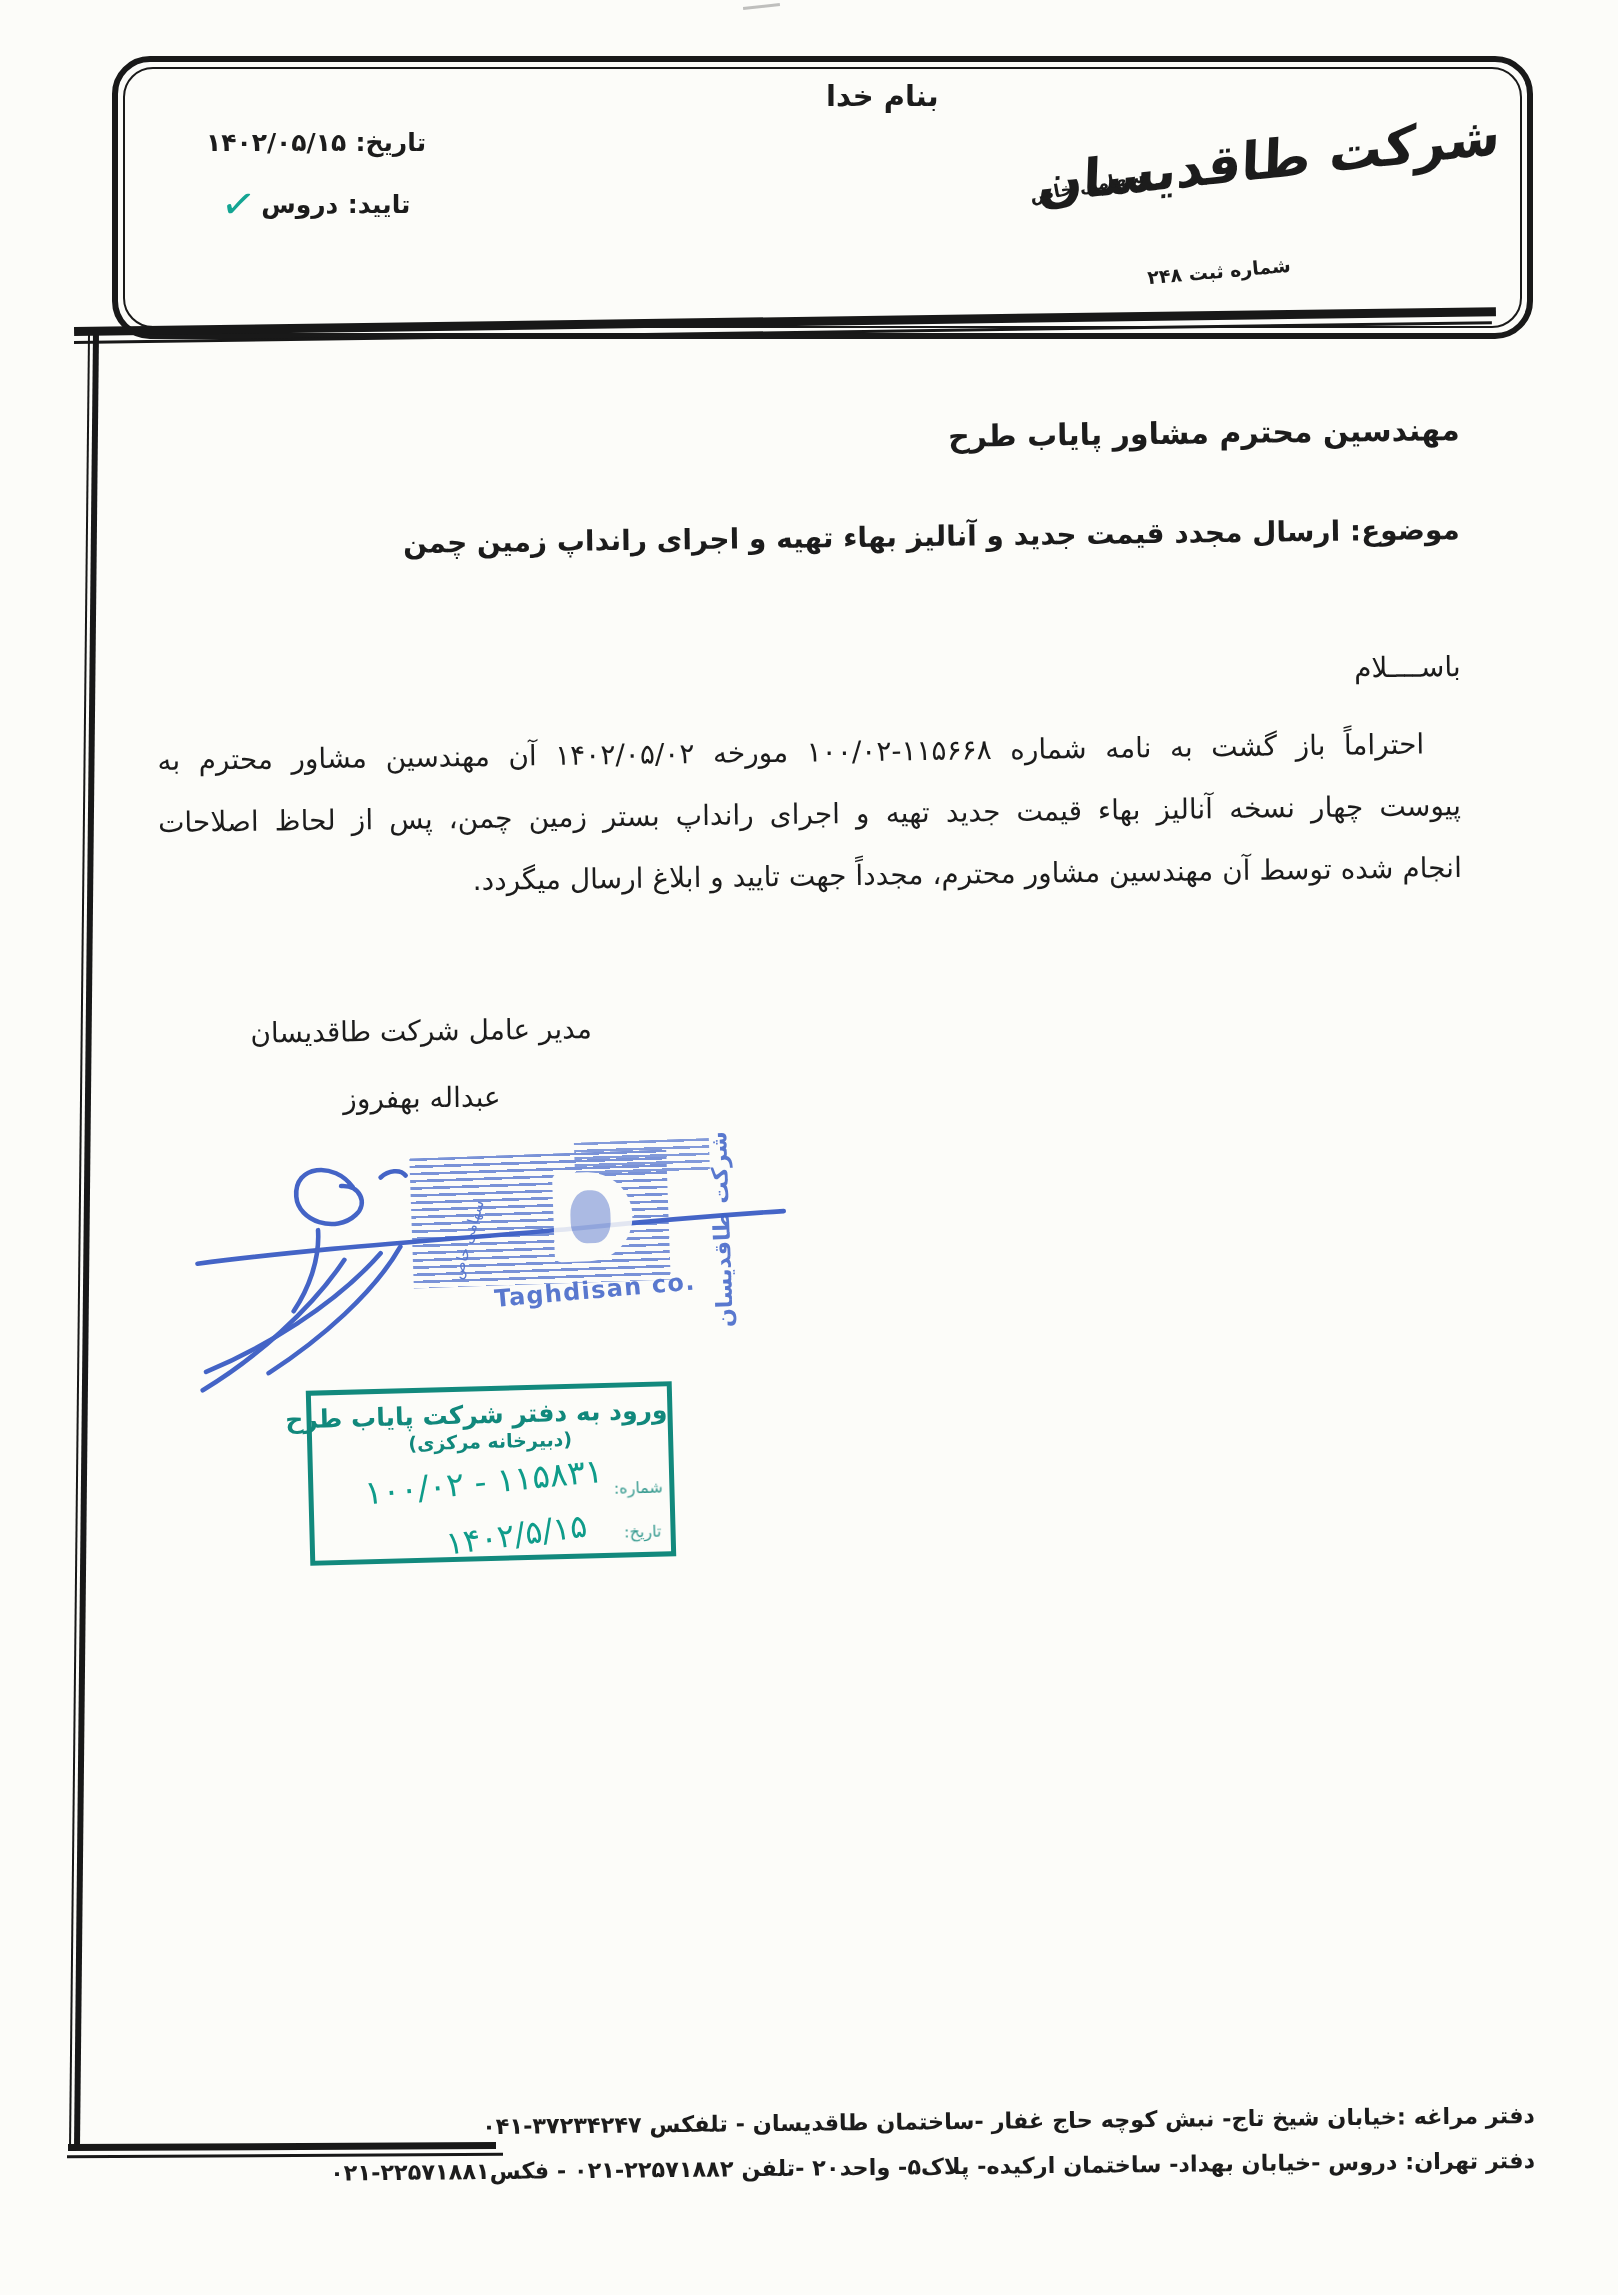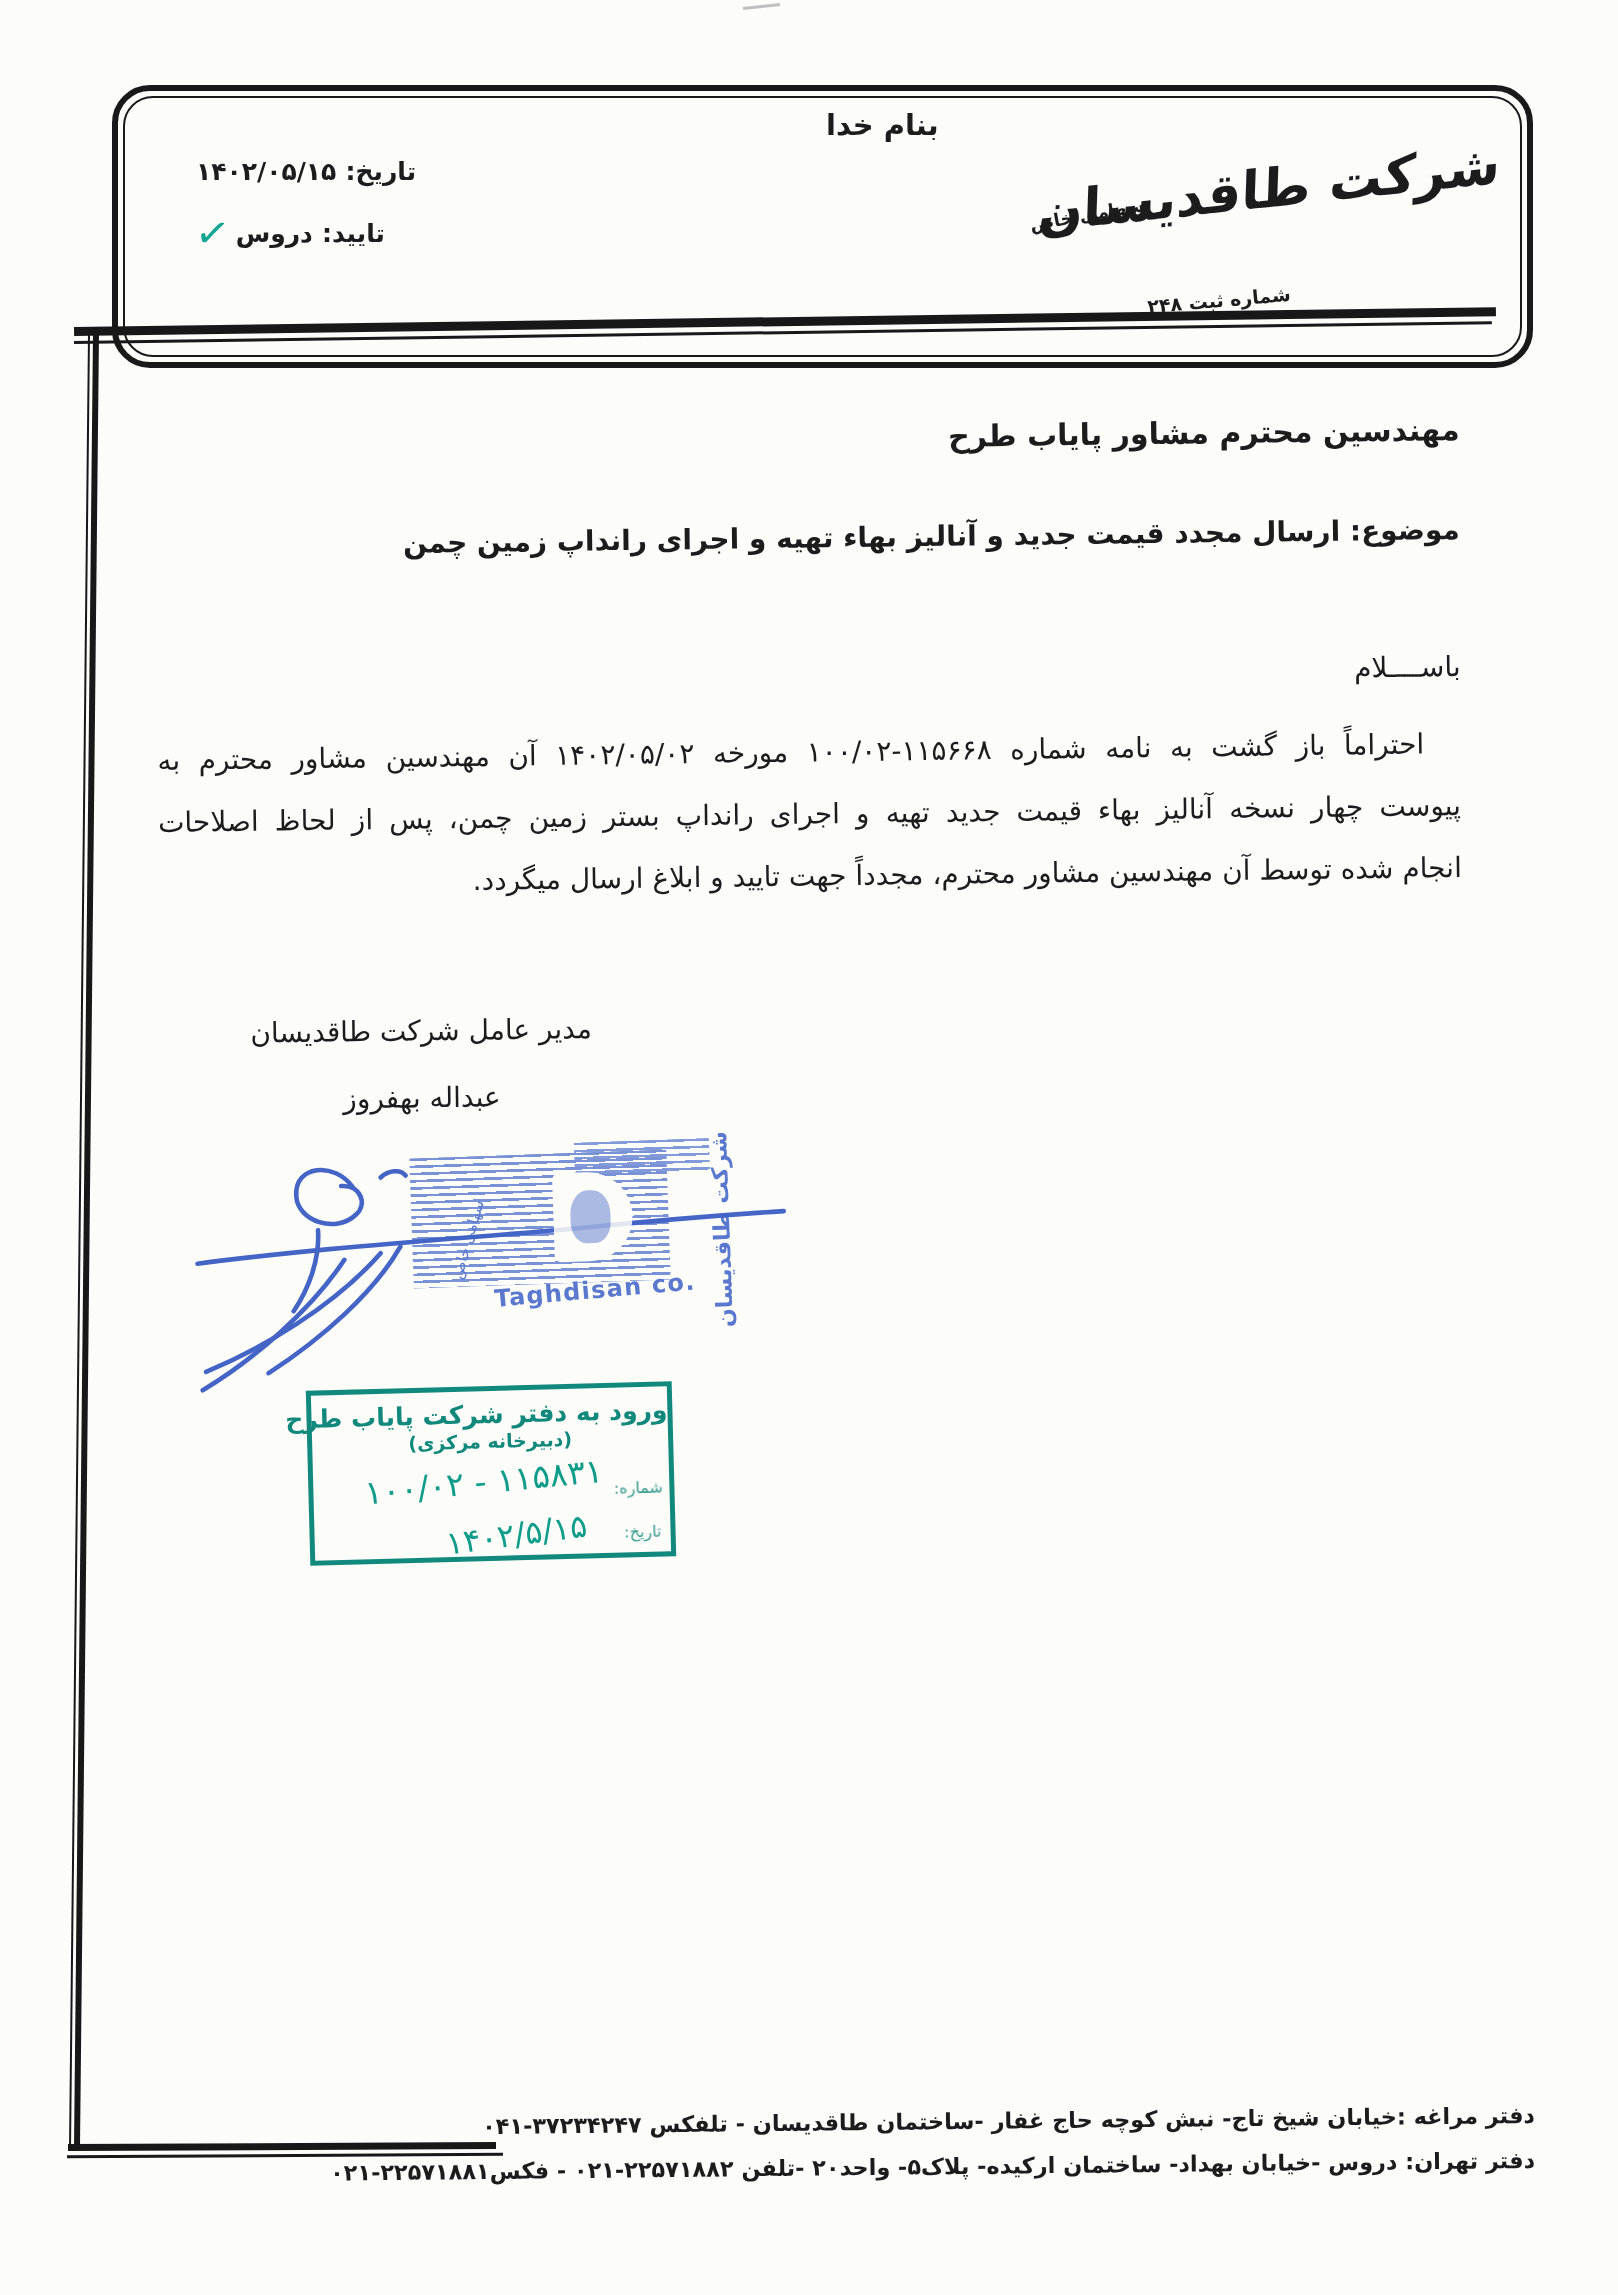--- a/index.html
+++ b/index.html
@@ -10,24 +10,24 @@
     color:#1c1c1c;
   }
   .abs{position:absolute;}
   .rtl{direction:rtl;unicode-bidi:plaintext;}
   .tilt{transform:rotate(-0.75deg);transform-origin:right center;}
 
   
   .top-speck{left:743px;top:4.6px;width:37px;height:3.3px;background:#8d8d8d;opacity:.55;transform:rotate(-6deg);}
 
   
-  .header-box{left:112px;top:56px;width:1409px;height:271px;border:6.6px solid #191919;border-radius:38px;background:transparent;margin-top:29px;}
+  .header-box{left:112px;top:56px;width:1409px;height:271px;border:6.6px solid #191919;border-radius:38px;background:transparent;}
   .header-inner{position:absolute;inset:5.3px;border:2px solid #1a1a1a;border-radius:30px;}
   .besmellah{left:708px;top:17px;font-size:29px;font-weight:bold;}
-  .meta{left:78px;top:50px;width:240px;direction:rtl;text-align:left;font-size:25px;font-weight:bold;}
+  .meta{left:78px;top:50px;width:240px;direction:rtl;text-align:center;font-size:25px;font-weight:bold;}
   .meta-row{height:62px;line-height:62px;white-space:nowrap;}
   .meta-row .v{margin-inline-start:9.2px;}
   .check{display:inline-block;font-size:41px;color:#14a593;margin-inline-start:5.3px;transform:rotate(8deg) translateY(5.3px);line-height:0;font-weight:normal;}
   .co-name{left:919px;top:67px;font-size:53px;font-weight:bold;transform:rotate(-6deg) skewX(-8deg);white-space:nowrap;}
   .co-type{left:911px;top:113px;font-size:18px;font-weight:bold;transform:rotate(-10deg);white-space:nowrap;}
   .co-reg{left:1029px;top:198px;font-size:19px;font-weight:bold;transform:rotate(-5deg);white-space:nowrap;}
 
   
   .ink{background:#181818;}
   .mb-top-thick{left:74px;top:327px;width:1422px;height:8.6px;transform:rotate(-0.8deg);transform-origin:left top;}

